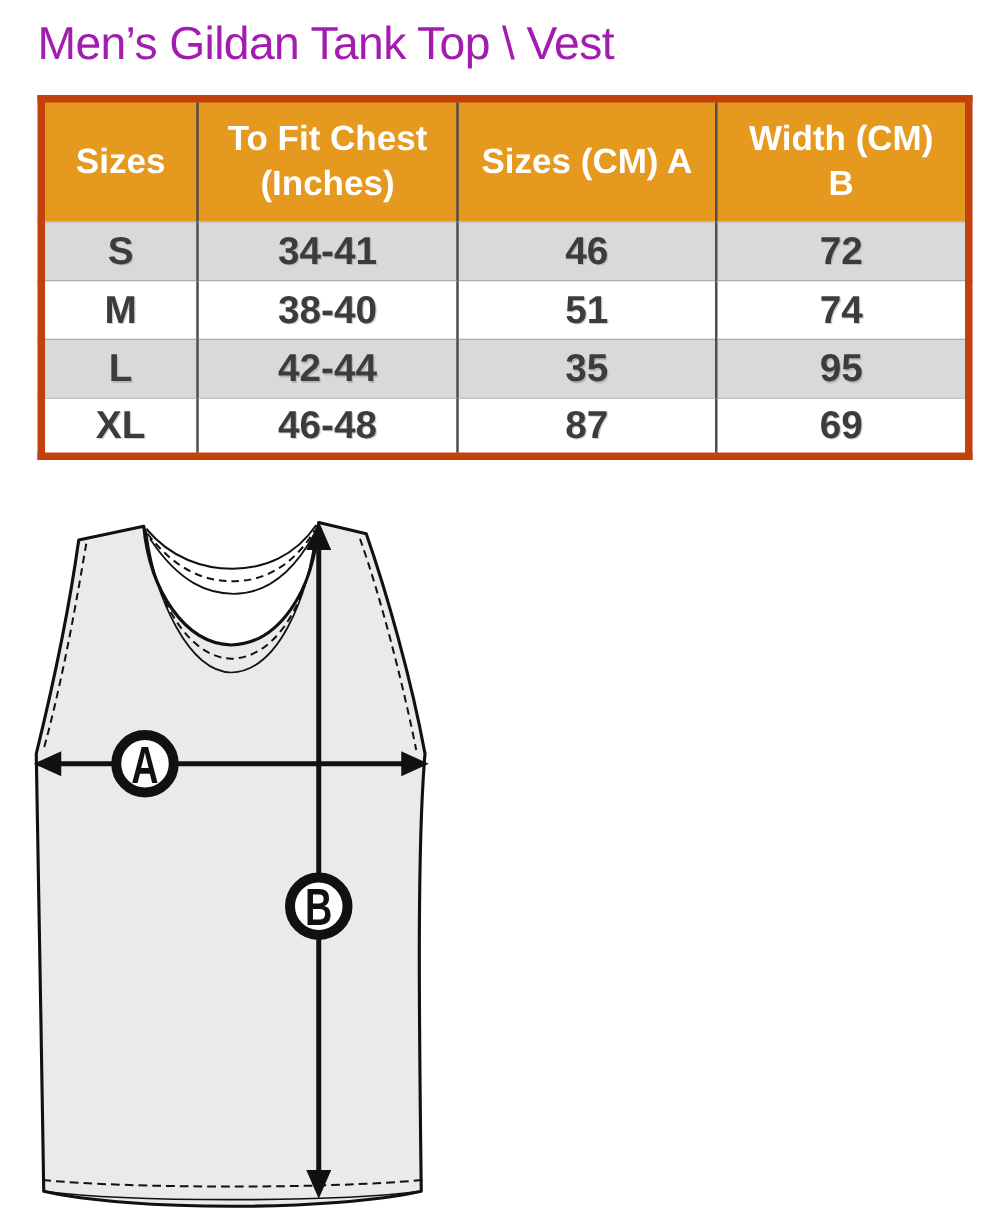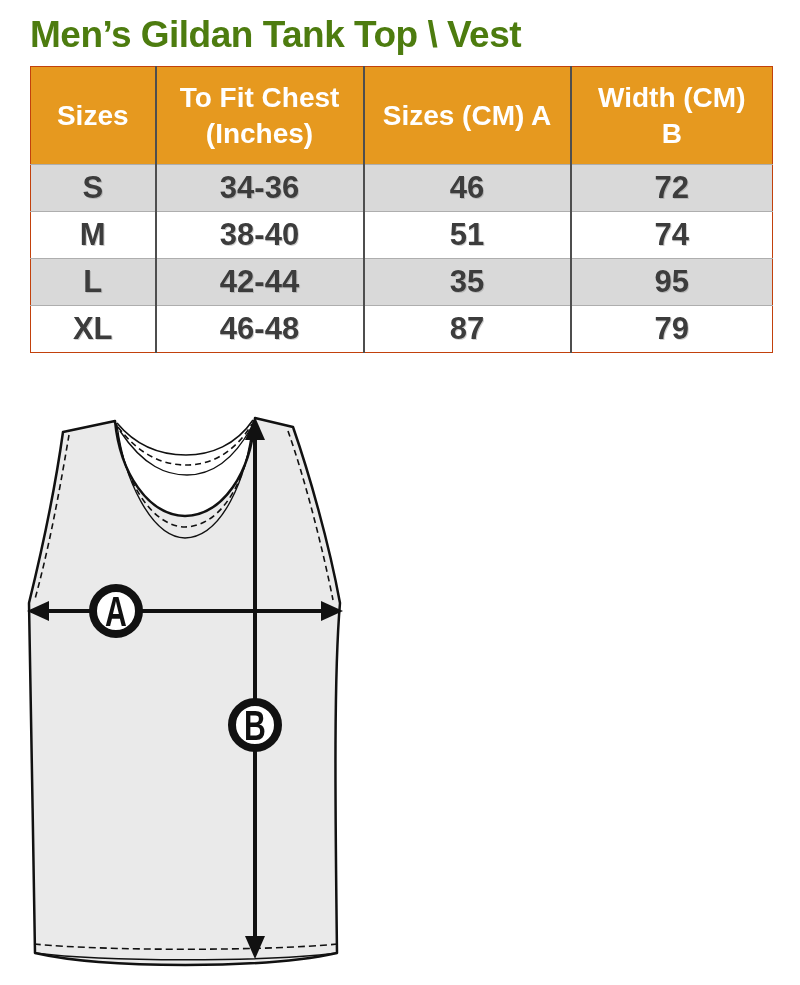--- a/index.html
+++ b/index.html
@@ -7,31 +7,31 @@
   body {
     width: 800px; height: 985px;
     position: relative;
     font-family: "Liberation Sans", sans-serif;
     overflow: hidden;
   }
   .page-title {
     position: absolute;
     left: 30px; top: 14px;
     font-size: 37px;
-    font-weight: bold;
+    font-weight: normal;
     letter-spacing: -0.5px;
-    color: #4d7c0f;
+    color: #a21caf;
   }
   .size-table {
     position: absolute;
-    left: 30px; top: 66px;
+    left: 30px; top: 76px;
     width: 742px;
     border-collapse: collapse;
     table-layout: fixed;
-    border: 1px solid #c2410c;
+    border: 6px solid #c2410c;
   }
   .size-table col.c0 { width: 125px; }
   .size-table col.c1 { width: 208px; }
   .size-table col.c2 { width: 207px; }
   .size-table col.c3 { width: 202px; }
   .size-table th, .size-table td {
     text-align: center;
     vertical-align: middle;
     border-left: 2px solid #4e4e4e;
   }
@@ -94,41 +94,41 @@
       </th>
       <th>
         <span class="hdr-line">Width  (CM)</span>
         <span class="hdr-line">B</span>
       </th>
     </tr>
   </thead>
   <tbody>
     <tr class="alt">
       <td>S</td>
-      <td>34-36</td>
+      <td>34-41</td>
       <td>46</td>
       <td>72</td>
     </tr>
     <tr>
       <td>M</td>
       <td>38-40</td>
       <td>51</td>
       <td>74</td>
     </tr>
     <tr class="alt">
       <td>L</td>
       <td>42-44</td>
       <td>35</td>
       <td>95</td>
     </tr>
     <tr>
       <td>XL</td>
       <td>46-48</td>
       <td>87</td>
-      <td>79</td>
+      <td>69</td>
     </tr>
   </tbody>
 </table>
 
 <div class="vest-wrap">
   <svg viewBox="0 0 320 570" xmlns="http://www.w3.org/2000/svg">
 
     <path d="M 38,19 L 90,8
          C 95,60 123,102 160,103
          C 198,102 226,60 230,5

